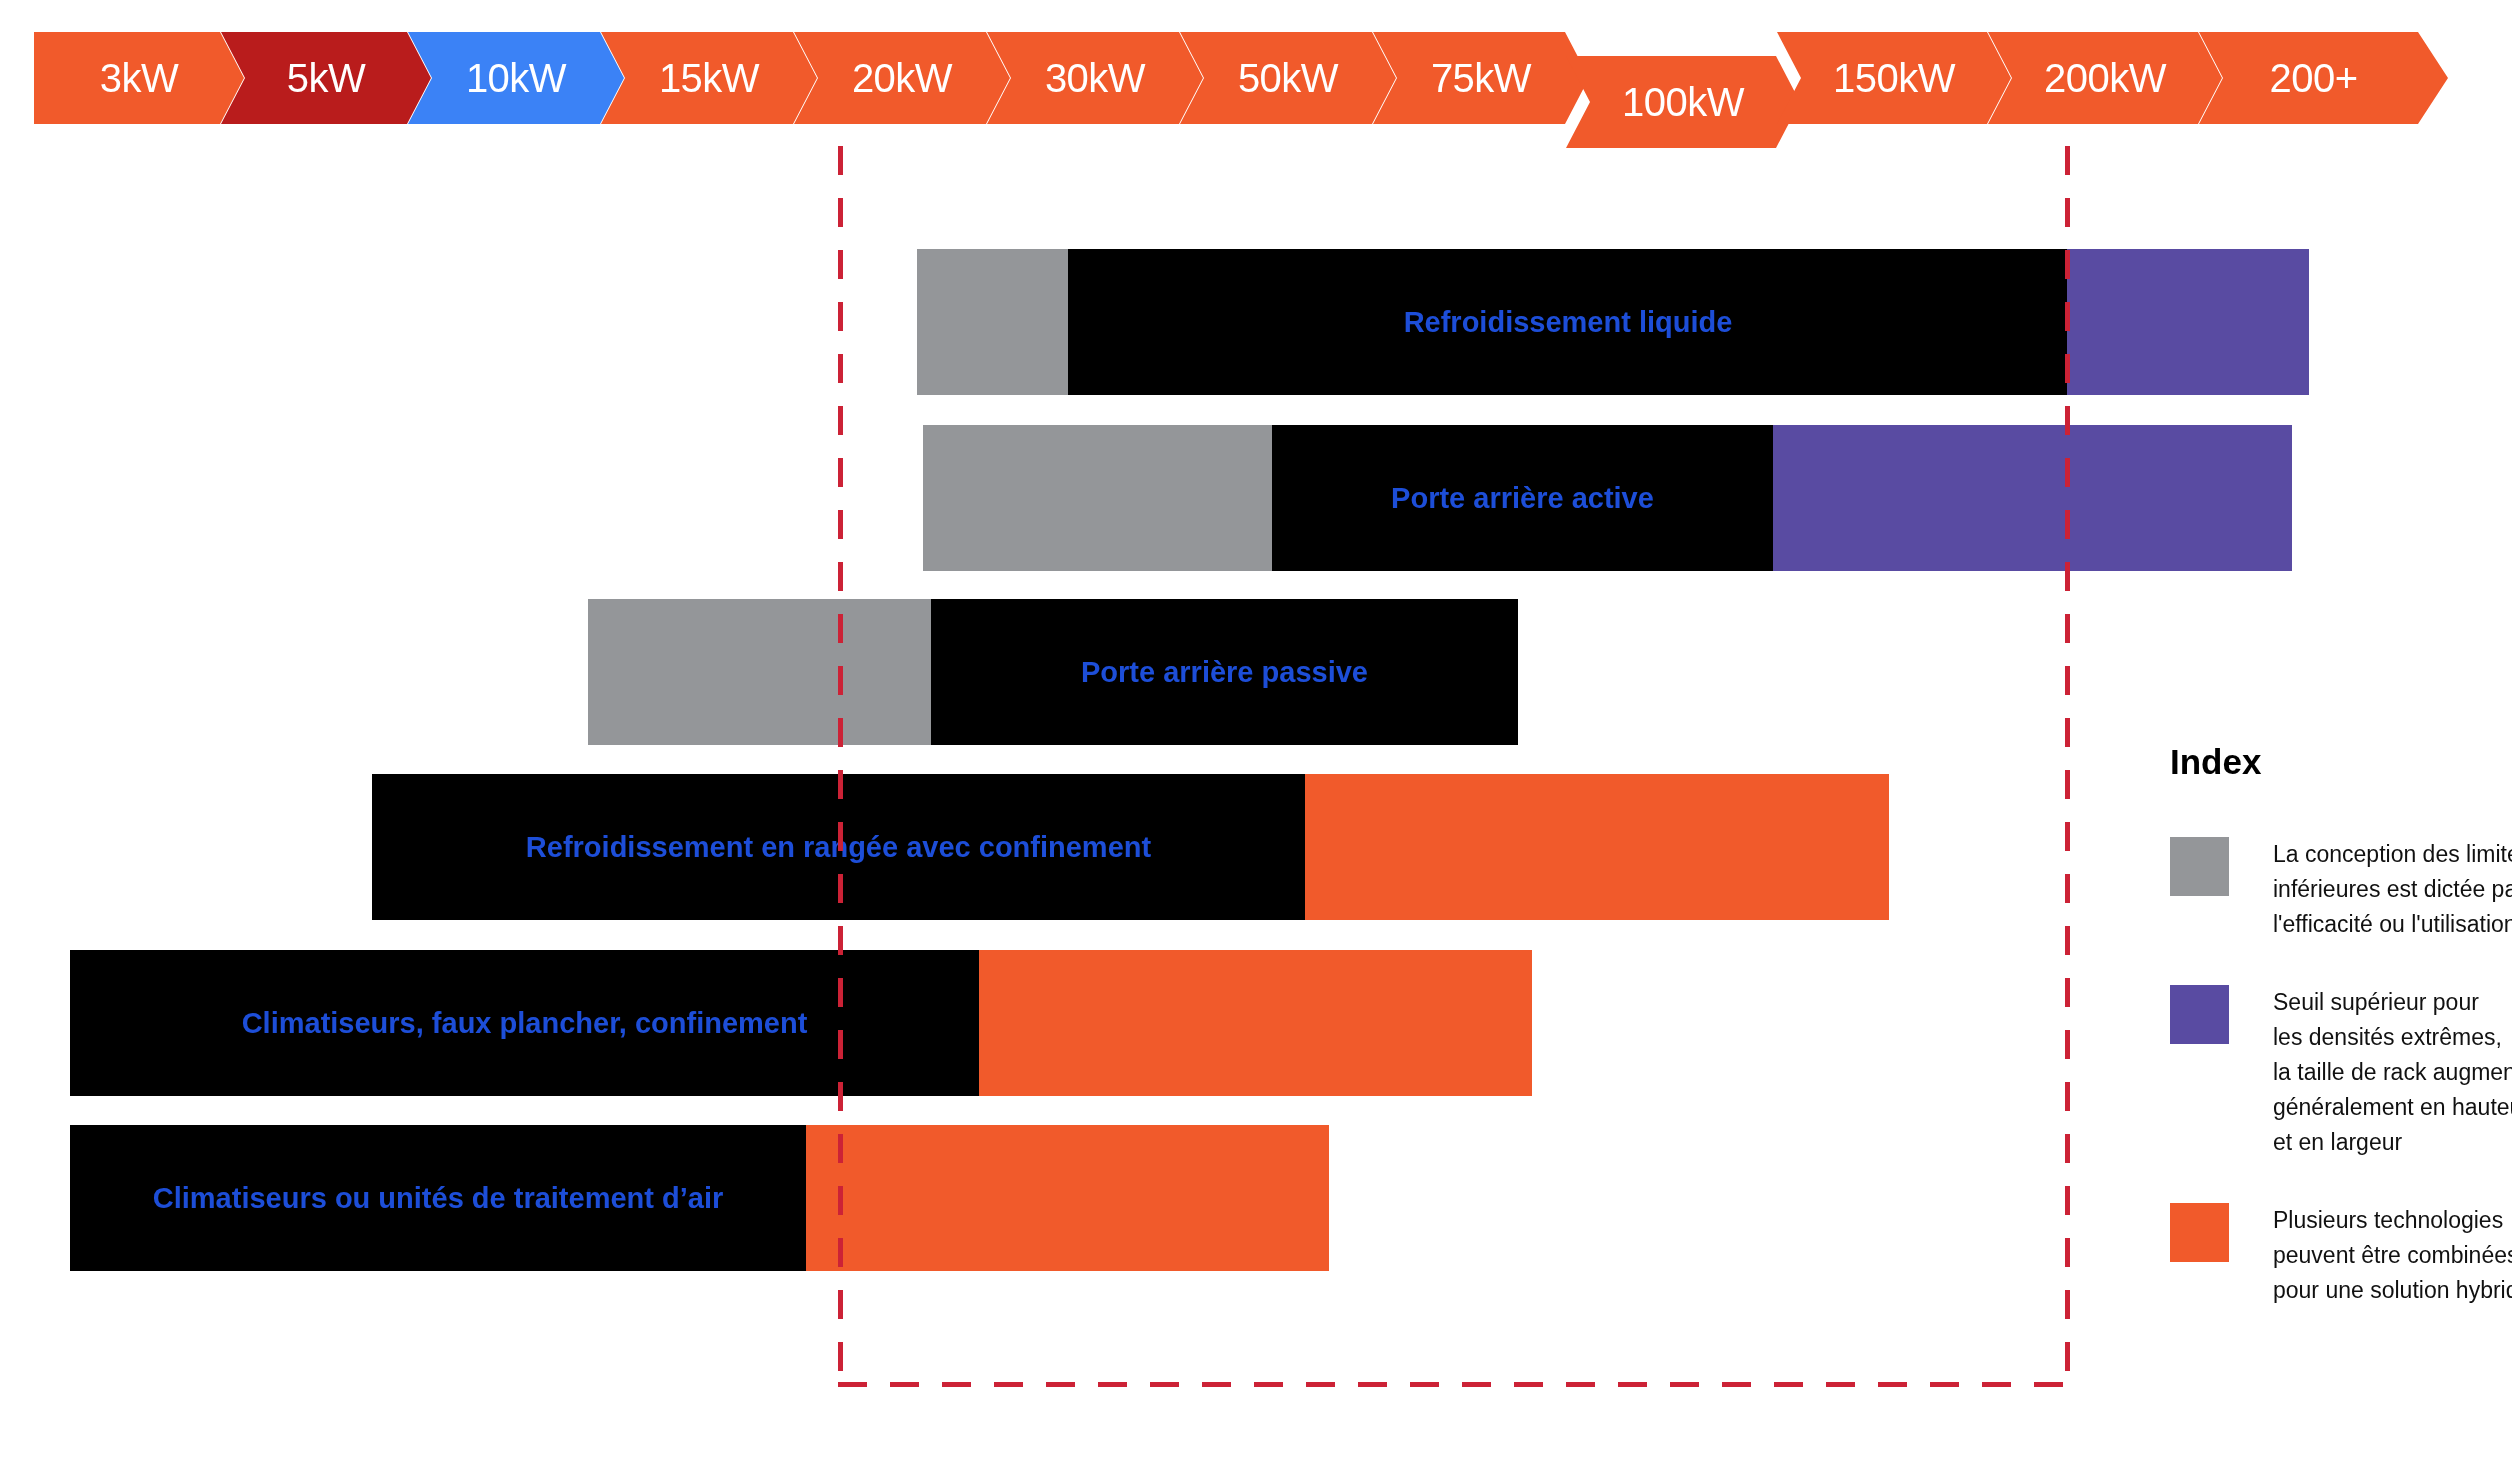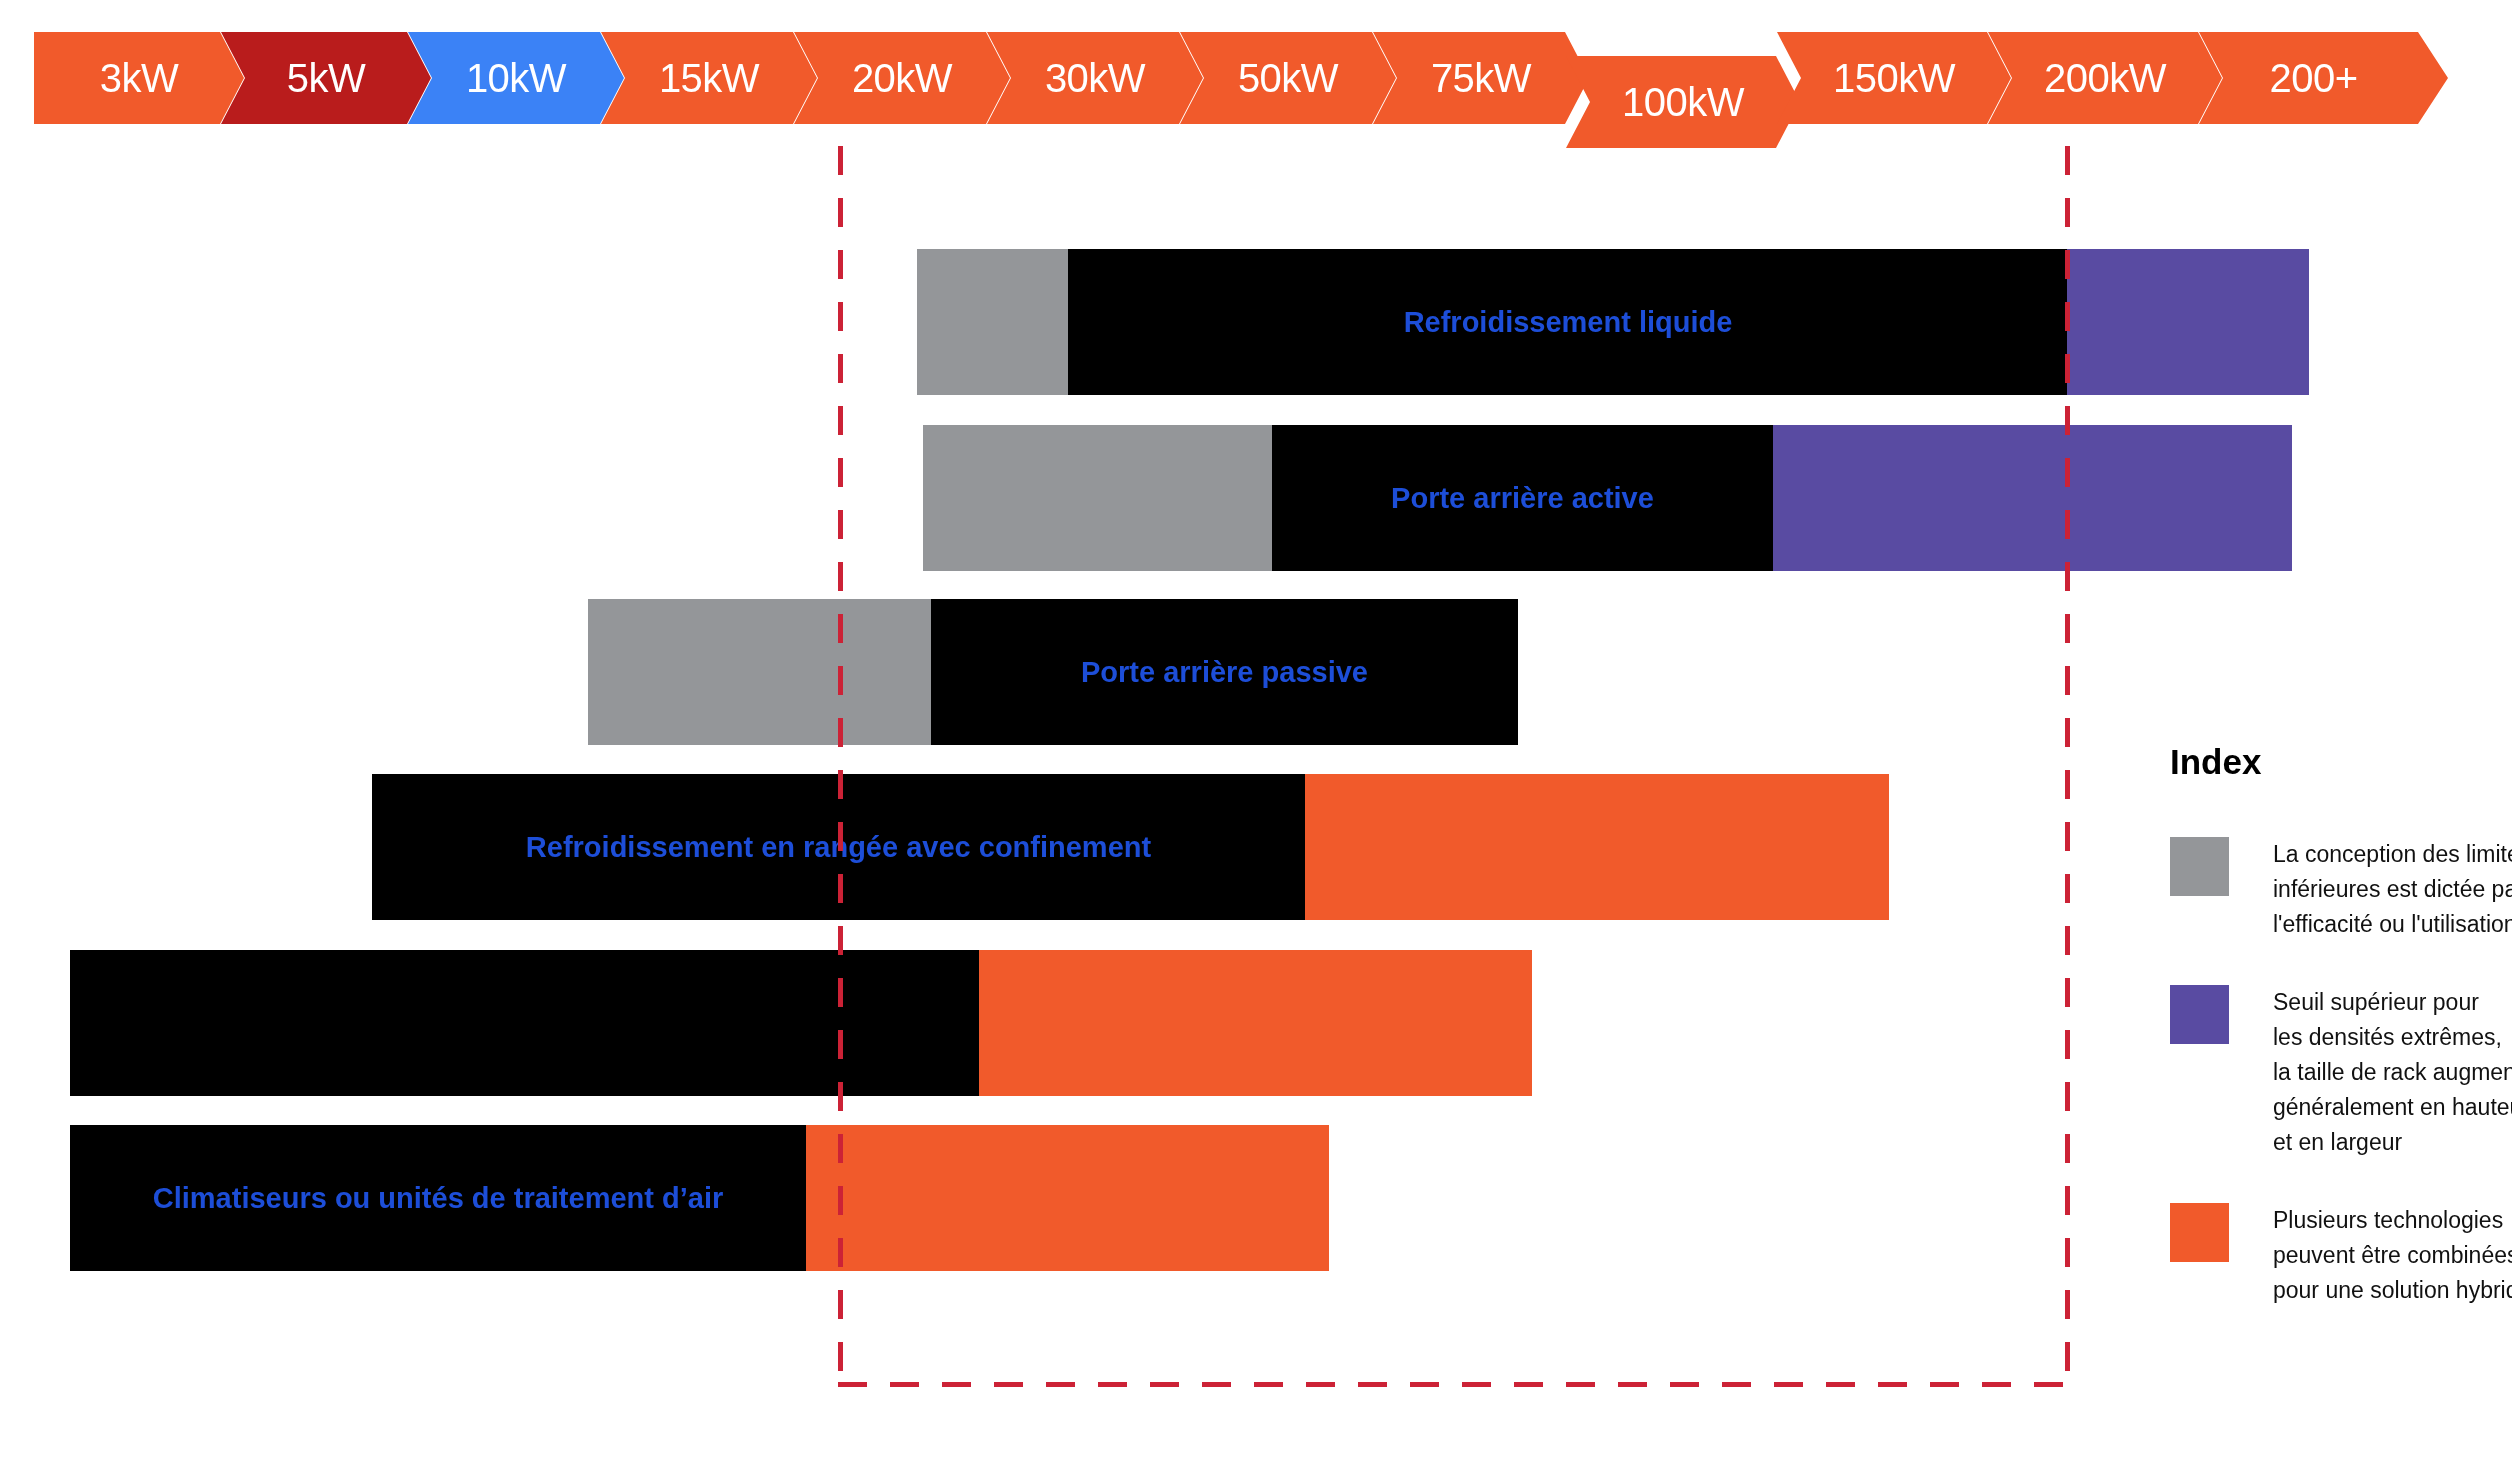--- a/index.html
+++ b/index.html
@@ -102,20 +102,21 @@
         <div class="barlabel" style="left: 343px; width: 587px;">Porte arrière passive</div>
       </div>
       <div class="bar" style="left: 372px; top: 774px; width: 1517px;">
         <div class="seg black" style="width: 933px;"></div>
         <div class="seg orange" style="width: 584px;"></div>
         <div class="barlabel" style="left: 0px; width: 933px;">Refroidissement en rangée avec confinement</div>
       </div>
       <div class="bar" style="left: 70px; top: 950px; width: 1462px;">
         <div class="seg black" style="width: 909px;"></div>
         <div class="seg orange" style="width: 553px;"></div>
+        <div class="barlabel" style="left: 0px; width: 909px;">Climatiseurs, faux plancher, confinement</div>
       </div>
       <div class="bar" style="left: 70px; top: 1125px; width: 1259px; border-radius: 20px;">
         <div class="seg black" style="width: 736px;"></div>
         <div class="seg orange" style="width: 523px;"></div>
         <div class="barlabel" style="left: 0px; width: 736px;">Climatiseurs ou unités de traitement d’air</div>
       </div>
     </div>
 
   <div id="guides">
       <div class="vline" style="left: 838px; top: 146px; height: 1241px;"></div>

